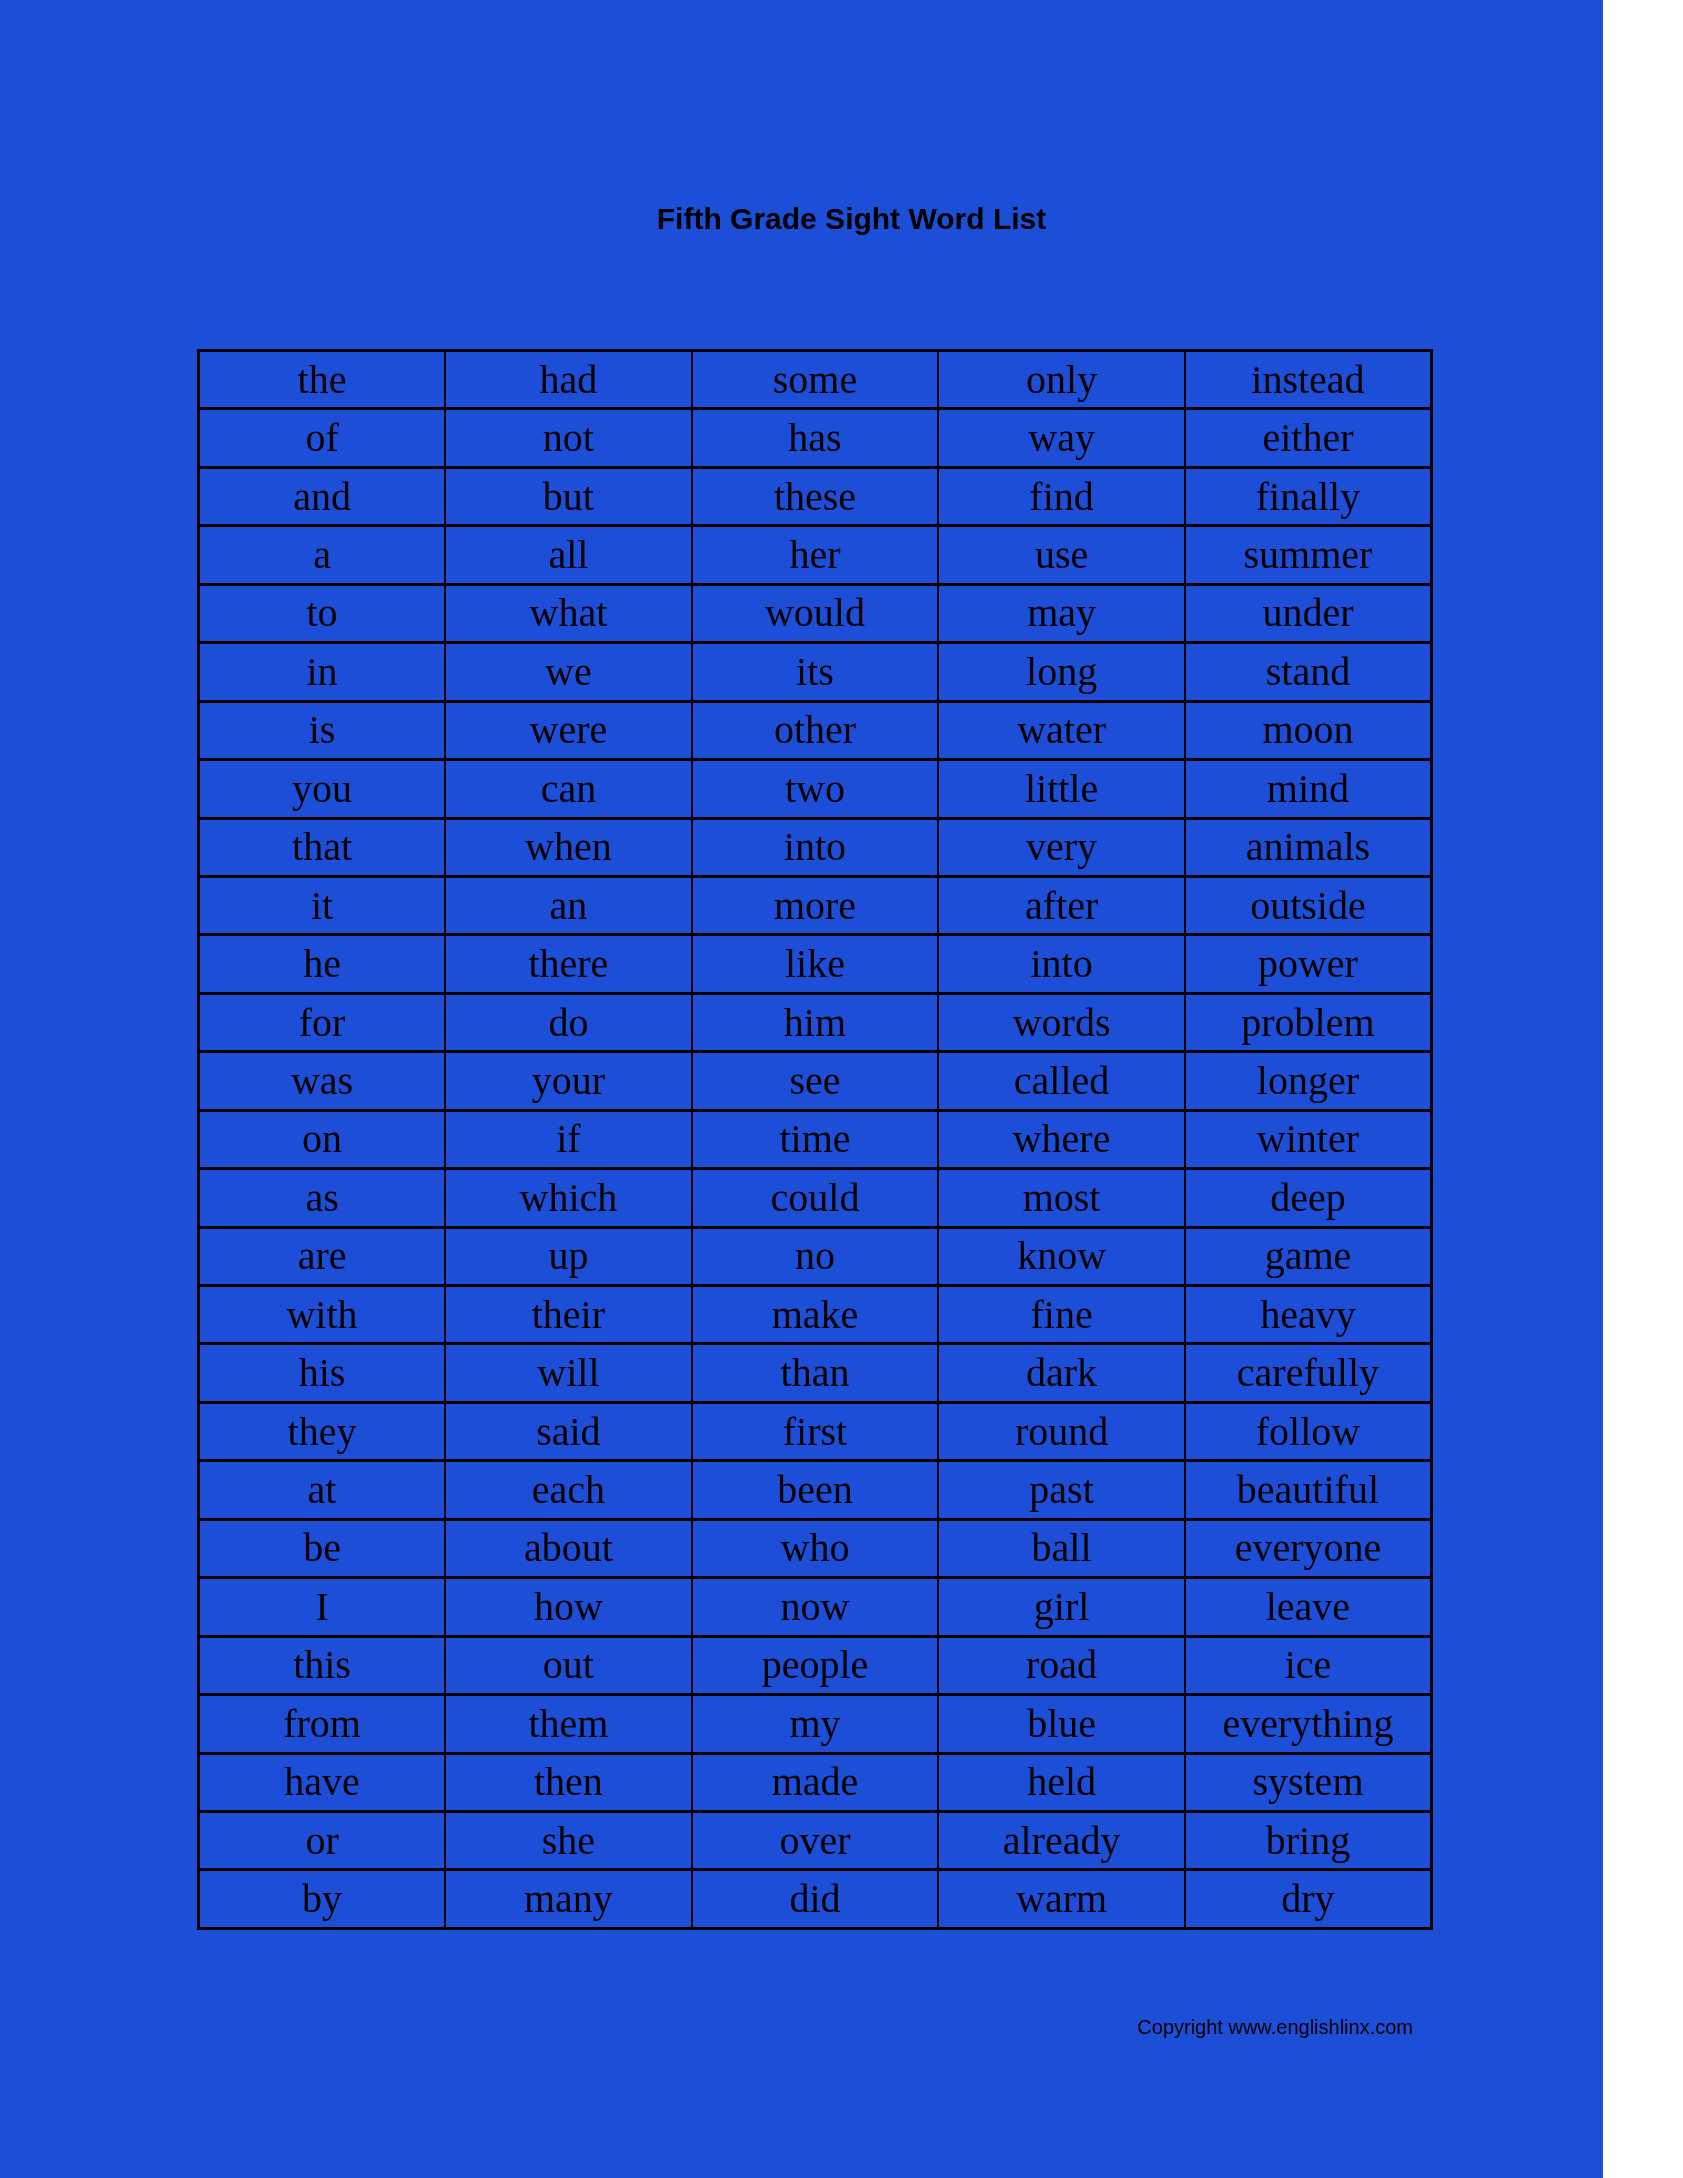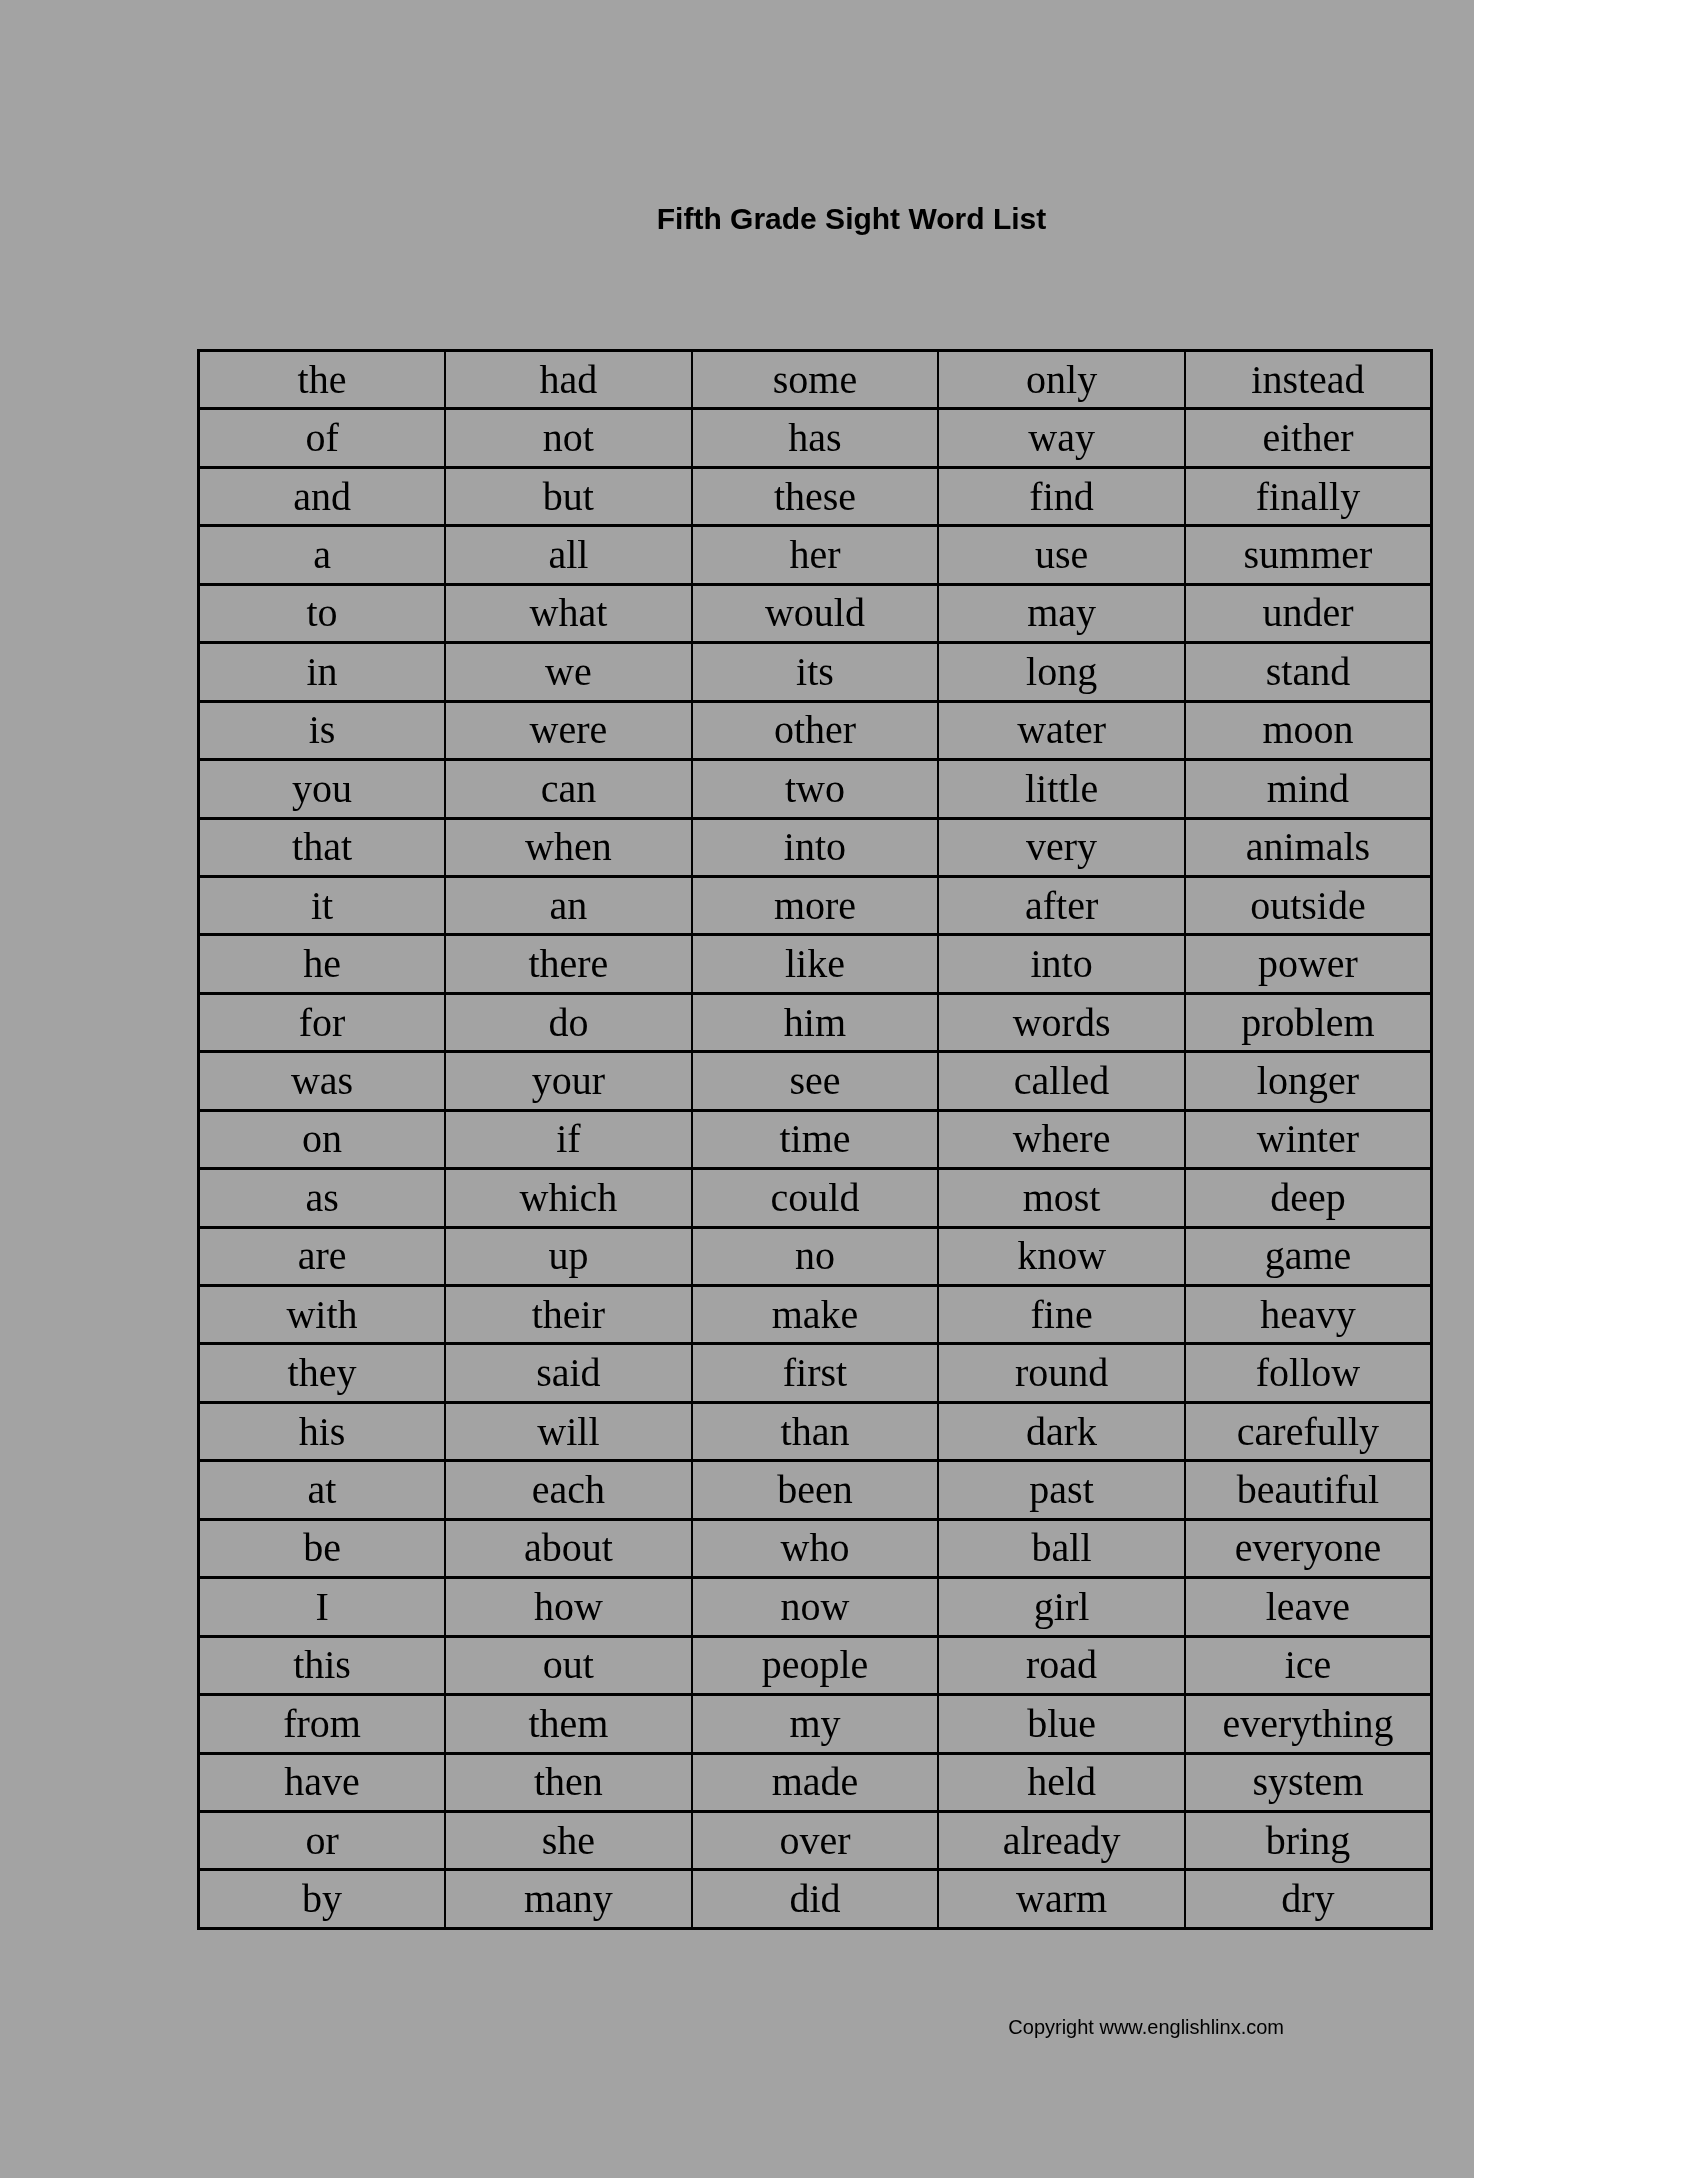--- a/index.html
+++ b/index.html
@@ -2,23 +2,23 @@
 <html><head>
 <meta charset="utf-8">
 <style>
   html, body {
     margin: 0;
     padding: 0;
     background: #ffffff;
   }
   .page {
     position: relative;
-    width: 1474px;
+    width: 1603px;
     height: 2178px;
-    background: #a3a3a3;
+    background: #1d4ed8;
     color: #000000;
     overflow: hidden;
   }
   .title {
     position: absolute;
     top: 201px;
     left: 10px;
     width: 1683px;
     margin: 0;
     text-align: center;
@@ -186,34 +186,34 @@
           <td>game</td>
         </tr>
         <tr>
           <td>with</td>
           <td>their</td>
           <td>make</td>
           <td>fine</td>
           <td>heavy</td>
         </tr>
         <tr>
+          <td>his</td>
+          <td>will</td>
+          <td>than</td>
+          <td>dark</td>
+          <td>carefully</td>
+        </tr>
+        <tr>
           <td>they</td>
           <td>said</td>
           <td>first</td>
           <td>round</td>
           <td>follow</td>
         </tr>
         <tr>
-          <td>his</td>
-          <td>will</td>
-          <td>than</td>
-          <td>dark</td>
-          <td>carefully</td>
-        </tr>
-        <tr>
           <td>at</td>
           <td>each</td>
           <td>been</td>
           <td>past</td>
           <td>beautiful</td>
         </tr>
         <tr>
           <td>be</td>
           <td>about</td>
           <td>who</td>

